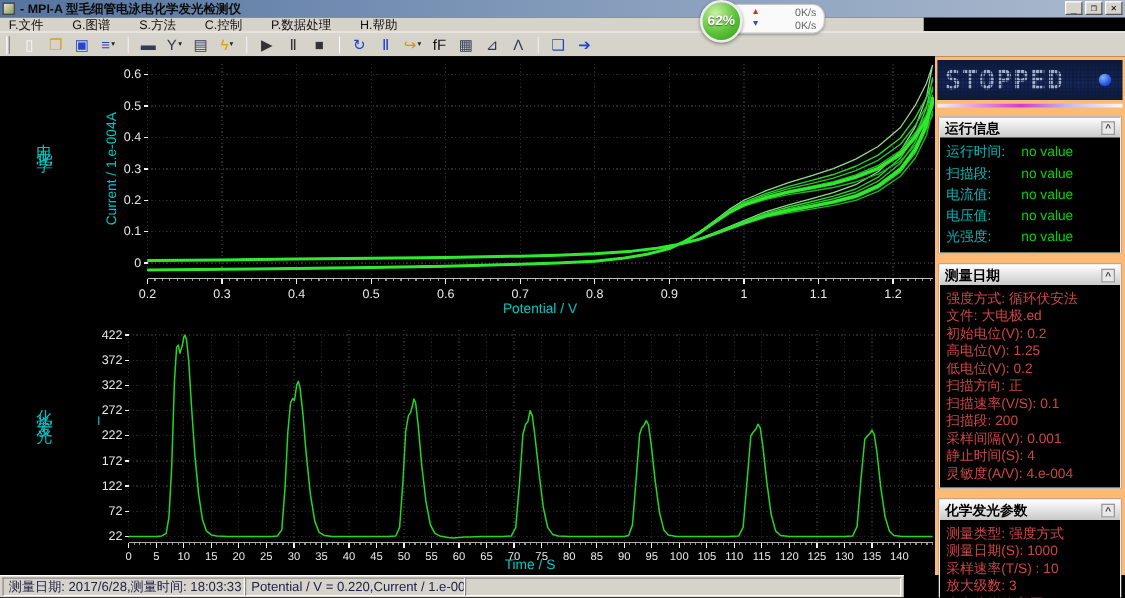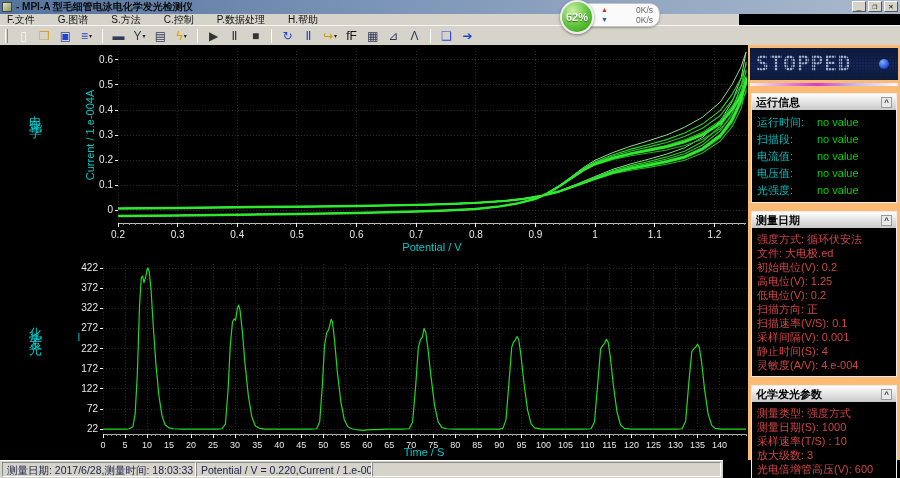--- a/index.html
+++ b/index.html
@@ -700,20 +700,21 @@
           <span class="collapse">^</span>
         </div>
         <div class="plines" id="ec-param-lines">
             <div class="pline">强度方式: 循环伏安法</div>
             <div class="pline">文件: 大电极.ed</div>
             <div class="pline">初始电位(V): 0.2</div>
             <div class="pline">高电位(V): 1.25</div>
             <div class="pline">低电位(V): 0.2</div>
             <div class="pline">扫描方向: 正</div>
             <div class="pline">扫描速率(V/S): 0.1</div>
+            <div class="pline">扫描段: 200</div>
             <div class="pline">采样间隔(V): 0.001</div>
             <div class="pline">静止时间(S): 4</div>
             <div class="pline">灵敏度(A/V): 4.e-004</div>
           </div>
       </div>
 
       <div class="panel">
         <div class="panel-h">
           <span>化学发光参数</span>
           <span class="collapse">^</span>

